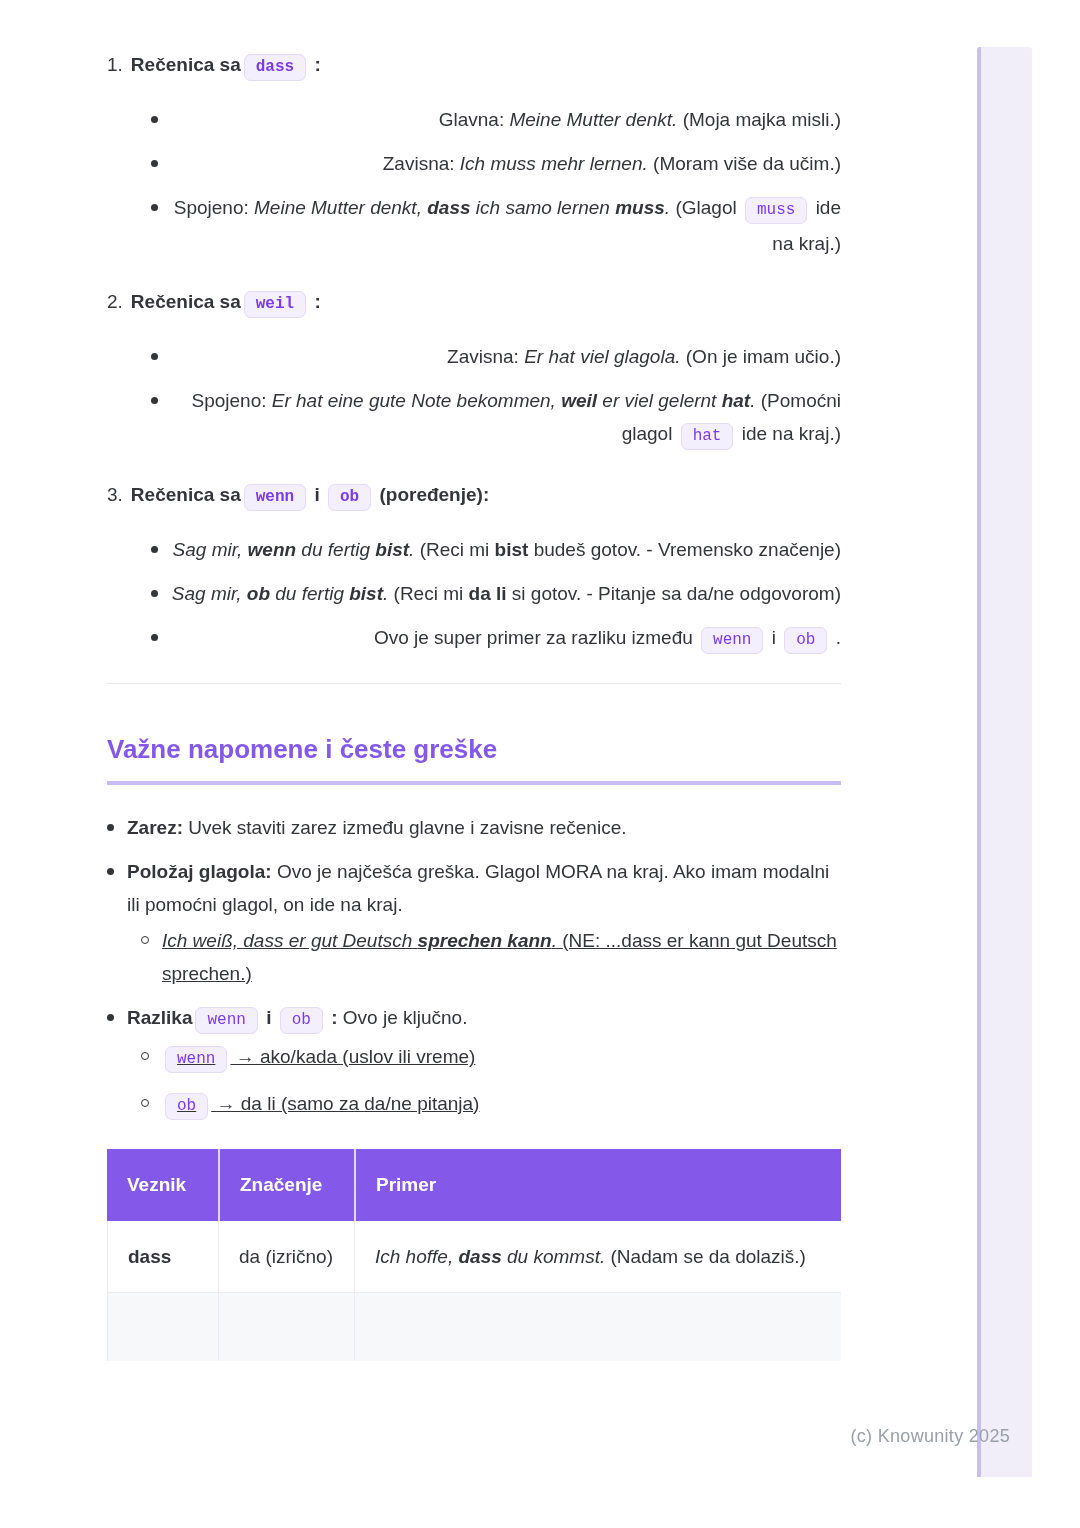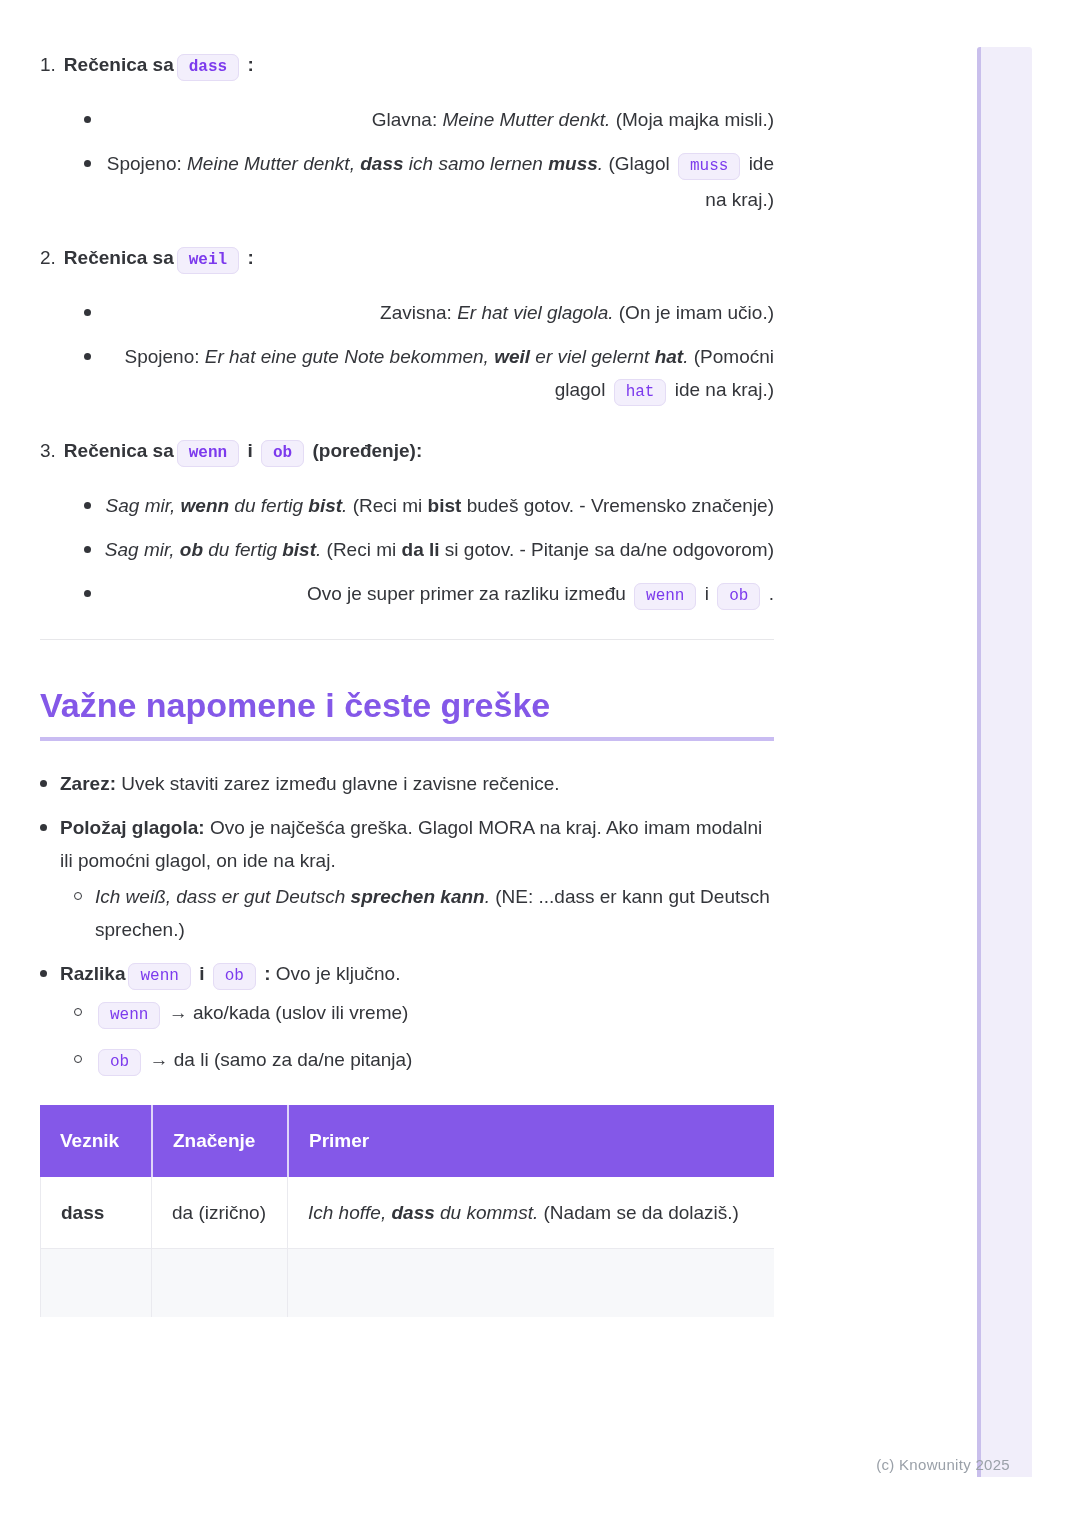--- a/index.html
+++ b/index.html
@@ -10,26 +10,26 @@
   }
   .page{position:relative;width:1080px;height:1528px;background:#ffffff;}
 
   
   .scroll-strip{
     position:absolute;left:977px;top:47px;width:55px;height:1430px;
     background:#f1eefa;border-left:4px solid #c9bfec;box-sizing:border-box;
     border-radius:3px 3px 0 0;z-index:1;
   }
   .footer{
-    position:absolute;top:1456px;right:70px;z-index:2;
-    font-size:15px;letter-spacing:.3px;color:#9aa0a8;
+    position:absolute;top:1426px;right:70px;z-index:2;
+    font-size:18px;letter-spacing:.3px;color:#9aa0a8;
   }
 
   .content{
-    position:relative;margin-left:40px;width:734px;padding-top:49px;
+    position:relative;margin-left:107px;width:734px;padding-top:49px;
     font-size:19px;z-index:0;
   }
 
   
   .b{font-weight:700}
   .i{font-style:italic}
   .bi{font-weight:700;font-style:italic}
   code.chip{
     font-family:"Liberation Mono", monospace;
     font-size:16px;color:#7c3aed;background:#f3effc;
@@ -46,29 +46,29 @@
 
   ul.bullets{list-style:none;margin:0;padding:0 0 0 44px;text-align:right;}
   ul.bullets>li{display:flex;margin-bottom:11px;line-height:33px;}
   .dot{flex:0 0 auto;width:7px;height:7px;border-radius:50%;background:#33353a;margin:13px 13px 0 0;}
   .circle{flex:0 0 auto;width:6px;height:6px;border-radius:50%;border:1.6px solid #33353a;background:transparent;margin:12px 13px 0 0;}
   .btext{flex:1 1 auto;}
 
   
   hr.divider{border:none;border-top:1px solid #e7e7ea;margin:24px 0 0 0;}
   h2.big{
-    margin:46px 0 26px 0;font-size:34px;line-height:38px;font-weight:700;
+    margin:46px 0 26px 0;font-size:26px;line-height:38px;font-weight:700;
     color:#8458e8;border-bottom:4px solid #c9bcf2;padding-bottom:13px;
   }
 
   
   ul.notes{list-style:none;margin:0;padding:0;}
   ul.notes>li{margin-bottom:11px;}
   .note-row{display:flex;line-height:33px;}
-  ul.subs{list-style:none;margin:3px 0 0 34px;padding:0;}
+  ul.subs{list-style:none;margin:3px 0 0 34px;padding:0;text-decoration:underline;}
   ul.subs>li{display:flex;margin-bottom:11px;line-height:33px;}
 
   
   .table-clip{height:212px;overflow:hidden;margin-top:26px;}
   table.conj{width:748px;border-collapse:separate;border-spacing:0;table-layout:fixed;}
   table.conj col.c1{width:111px}
   table.conj col.c2{width:136px}
   table.conj th{
     background:#8458e8;color:#ffffff;font-size:19px;font-weight:700;
     text-align:left;padding:25px 20px;box-sizing:border-box;
@@ -95,20 +95,24 @@
   <main class="content">
 
     <ol class="numbered">
 
       <li class="num-item">
         <div class="title-row"><span class="num">1.</span><span class="sec-title"><span class="b">Rečenica sa</span><code class="chip">dass</code><span class="b"> :</span></span></div>
         <ul class="bullets">
           <li>
               <span class="dot"></span>
               <div class="btext"><span>Glavna: </span><span class="i">Meine Mutter denkt.</span><span> (Moja majka misli.)</span></div>
+            </li>
+          <li>
+              <span class="dot"></span>
+              <div class="btext"><span>Zavisna: </span><span class="i">Ich muss mehr lernen.</span><span> (Moram više da učim.)</span></div>
             </li>
           <li>
               <span class="dot"></span>
               <div class="btext"><span>Spojeno: </span><span class="i">Meine Mutter denkt, </span><span class="bi">dass</span><span class="i"> ich samo lernen </span><span class="bi">muss</span><span class="i">.</span><span> (Glagol </span><code class="chip">muss</code><span> ide na kraj.)</span></div>
             </li>
         </ul>
       </li>
 
       <li class="num-item">
         <div class="title-row"><span class="num">2.</span><span class="sec-title"><span class="b">Rečenica sa</span><code class="chip">weil</code><span class="b"> :</span></span></div>

